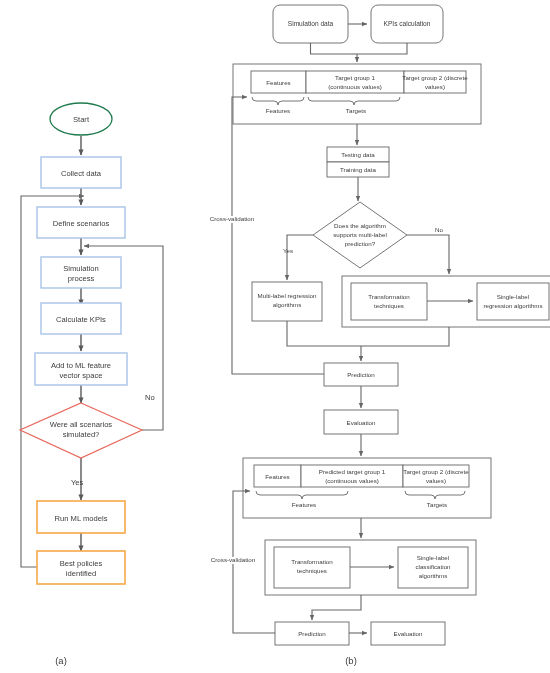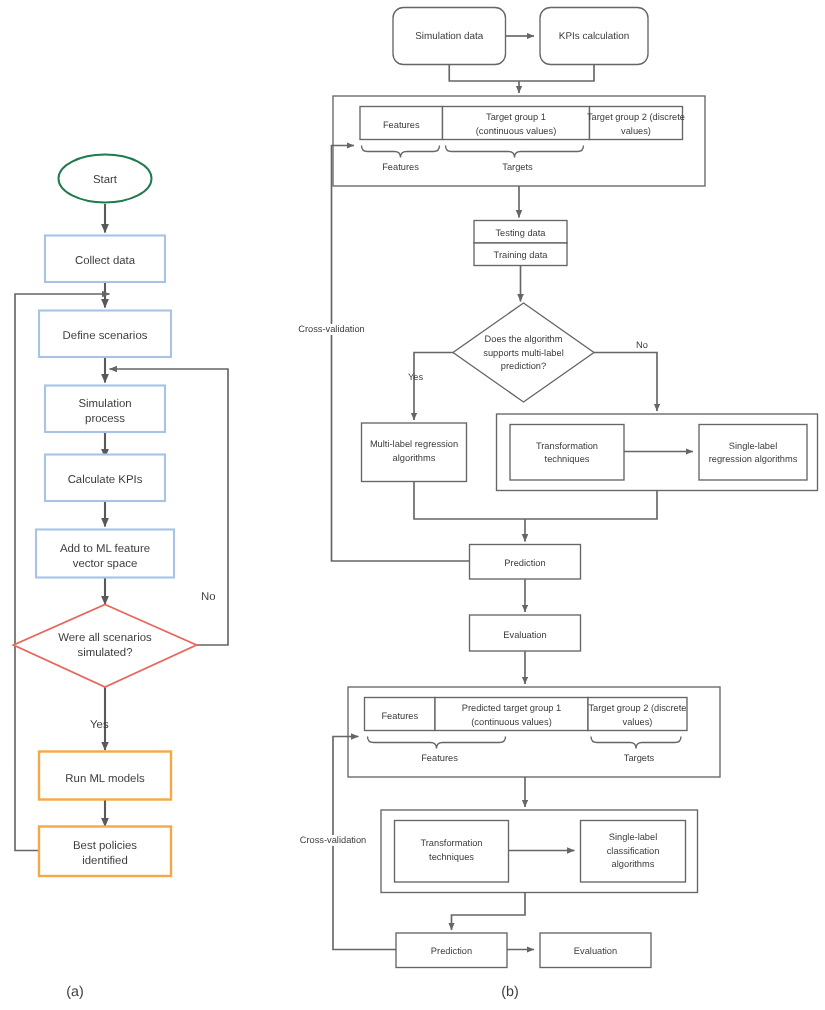--- a/index.html
+++ b/index.html
@@ -1,18 +1,18 @@
 <!DOCTYPE html>
 <html><head>
 <meta charset="utf-8">
 <style>
   html,body{margin:0;padding:0;background:#ffffff;}
   body{width:550px;height:673px;overflow:hidden;
        font-family:"Liberation Sans","DejaVu Sans",sans-serif;}
-  #root{position:relative;width:446px;height:673px;}
+  #root{position:relative;width:446px;height:673px;padding-left:11px;}
   svg{display:block;}
   .ndblue{fill:#ffffff;stroke:#a7c4e8;stroke-width:1.4;}
   .ndorange{fill:#ffffff;stroke:#f5a847;stroke-width:1.6;}
   .ndred{fill:#ffffff;stroke:#e8675a;stroke-width:1.2;}
   .ndgreen{fill:#ffffff;stroke:#1f7a4d;stroke-width:1.3;}
   .ndgray{fill:#ffffff;stroke:#666666;stroke-width:0.9;}
   .lnk{fill:none;stroke:#666666;stroke-width:1.1;}
   .lnkdk{fill:none;stroke:#595959;stroke-width:1.4;}
   .brc{fill:none;stroke:#666666;stroke-width:0.9;}
   text{fill:#3c3c3c;font-family:"Liberation Sans","DejaVu Sans",sans-serif;}

